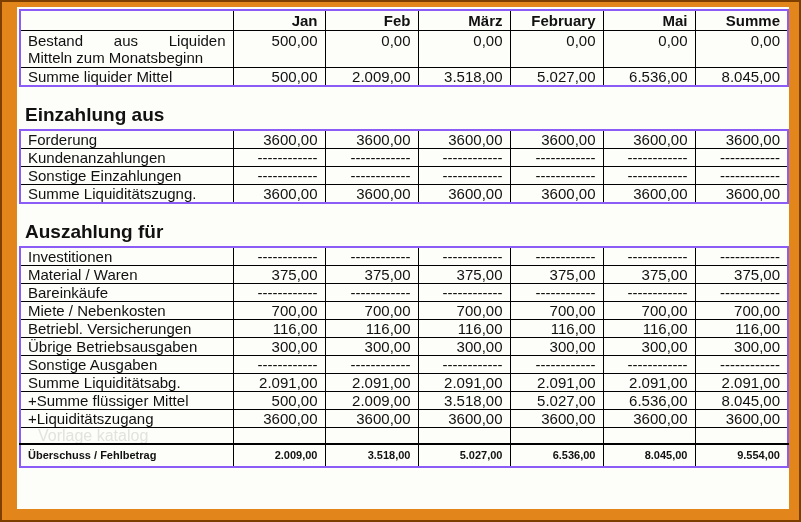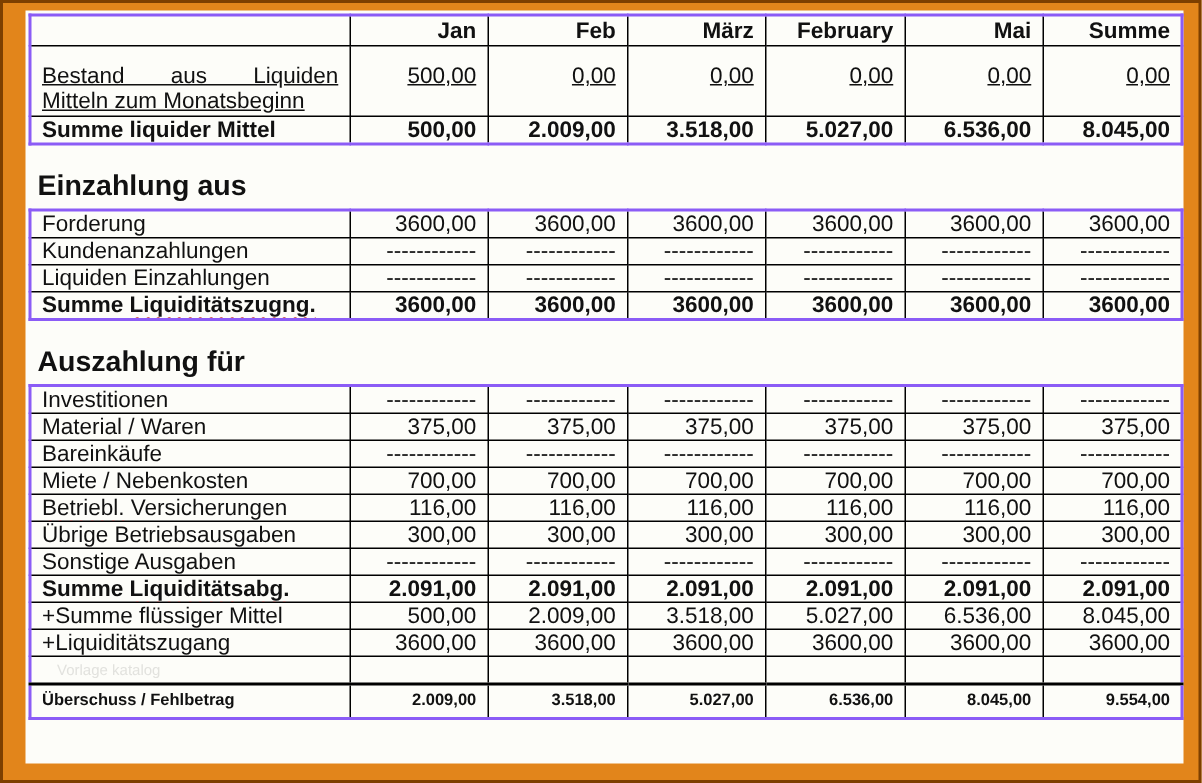--- a/index.html
+++ b/index.html
@@ -21,30 +21,30 @@
   col.c-label{width:213px;}
   col.c-m1,col.c-m3,col.c-m5{width:92px;}
   col.c-m2,col.c-m4,col.c-m6{width:93px;}
   th,td{
     border:1px solid #000;padding:0 7px;height:17px;line-height:17px;
     overflow:hidden;white-space:nowrap;
   }
   th{font-weight:bold;text-align:right;height:19px;}
   td.lbl{text-align:left;}
   td.num{text-align:right;}
-  tr.bold td{font-weight:bold;}
-  tr.wrap2 td{height:35px;line-height:17px;padding-top:11px;vertical-align:top;text-decoration:underline;}
+  tr.bold td{font-weight:normal;}
+  tr.wrap2 td{height:35px;line-height:17px;padding-top:1px;vertical-align:top;}
   .j1{text-align:justify;text-align-last:justify;}
   .sp{
     text-decoration:underline wavy #d05050;
     text-decoration-thickness:1px;text-underline-offset:3px;
   }
   .sect-head{font-weight:bold;font-size:19px;margin:17px 0 3px 8px;}
   tr.blank td{height:15px;line-height:15px;}
-  .watermark{color:#e2e2de;font-size:10px;padding-left:10px;font-weight:normal;}
+  .watermark{color:#e2e2de;font-size:16px;padding-left:10px;font-weight:normal;}
   tr.final td{
     border-top:2px solid #000;font-weight:bold;font-size:11px;
     height:21px;line-height:21px;
   }
 </style>
 </head>
 <body>
 
 <div class="paper">
 
@@ -117,21 +117,21 @@
     <tr>
       <td class="lbl">Kundenanzahlungen</td>
       <td class="num">------------</td>
       <td class="num">------------</td>
       <td class="num">------------</td>
       <td class="num">------------</td>
       <td class="num">------------</td>
       <td class="num">------------</td>
     </tr>
     <tr>
-      <td class="lbl">Liquiden Einzahlungen</td>
+      <td class="lbl">Sonstige Einzahlungen</td>
       <td class="num">------------</td>
       <td class="num">------------</td>
       <td class="num">------------</td>
       <td class="num">------------</td>
       <td class="num">------------</td>
       <td class="num">------------</td>
     </tr>
     <tr class="bold">
       <td class="lbl"><span>Summe </span><span class="sp">Liquiditätszugng.</span></td>
       <td class="num">3600,00</td>

